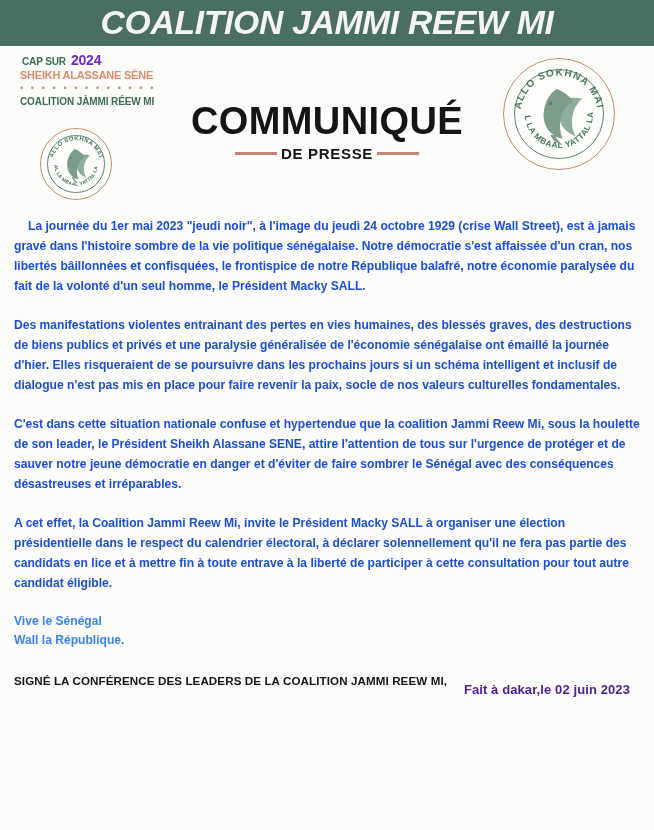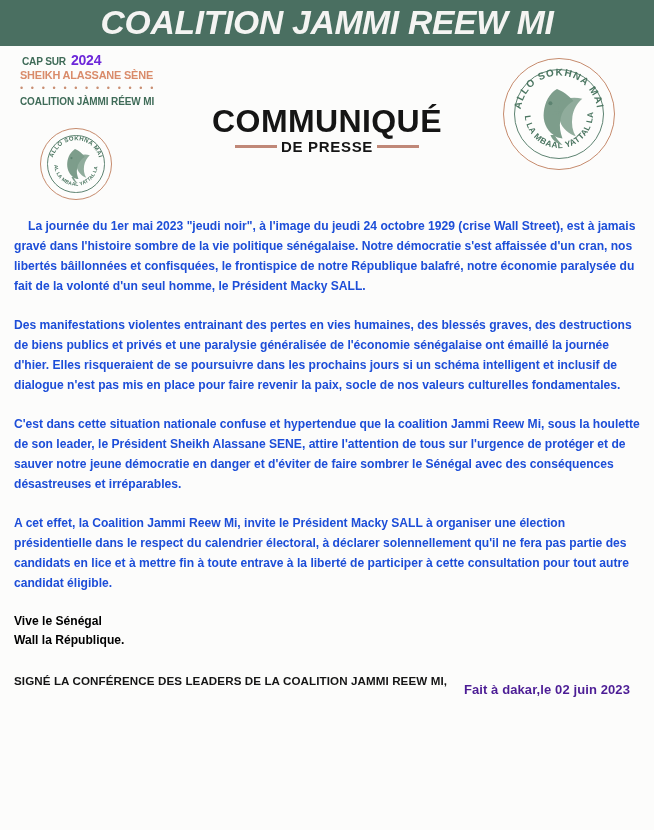--- a/index.html
+++ b/index.html
@@ -168,31 +168,32 @@
 
   
   .heading-block {
     position: absolute;
     left: 0;
     top: 58px;
     width: 654px;
     text-align: center;
   }
   .heading-main {
-    font-size: 32px;
+    font-size: 38px;
     font-weight: bold;
     color: #151515;
     letter-spacing: 0.4px;
     line-height: 34px;
   }
   .heading-sub-row {
     display: flex;
     align-items: center;
     justify-content: center;
     gap: 4px;
+    margin-top: 7px;
   }
   .heading-rule {
     width: 42px;
     height: 3px;
     background: #c08878;
   }
   .heading-sub {
     font-size: 15px;
     font-weight: bold;
     color: #151515;
@@ -218,21 +219,21 @@
   .para.indented {
     text-indent: 14px;
   }
   .vive-block {
     margin: 0 0 24px 0;
   }
   .vive-line {
     font-size: 12.1px;
     line-height: 19px;
     font-weight: bold;
-    color: #000000;
+    color: #3b82f6;
   }
   .signature {
     font-size: 11.6px;
     font-weight: bold;
     color: #151515;
     letter-spacing: 0.1px;
     margin: 0;
   }
 
   

